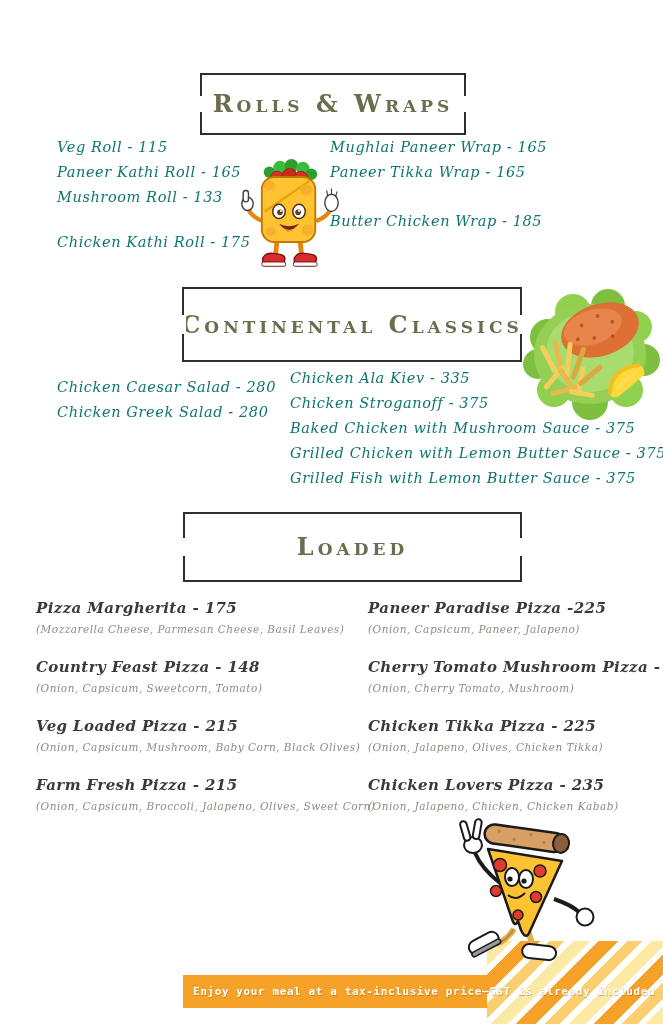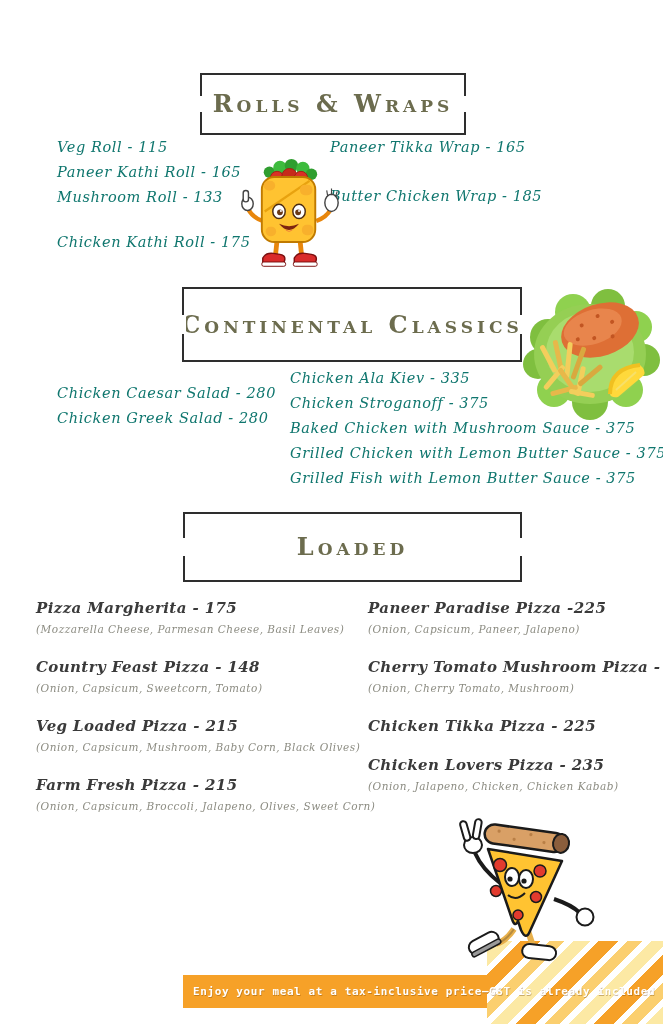--- a/index.html
+++ b/index.html
@@ -15,21 +15,21 @@
                  color:#6c6c4e;letter-spacing:4px;font-size:24px;line-height:1;white-space:nowrap;}
   .box-rolls{left:200px;top:73px;width:262px;height:58px;}
   .box-continental{left:182px;top:287px;width:336px;height:71px;}
   .box-pizza{left:183px;top:512px;width:335px;height:66px;}
 
   
   .menu-col{position:absolute;font-style:italic;color:#0f766e;font-size:14.5px;letter-spacing:0.6px;}
   .menu-col .item{line-height:25px;white-space:nowrap;}
   .gap-20{margin-top:20px;}
   .gap-24{margin-top:24px;}
-  .gap-15{margin-top:15px;}
+  .gap-15{margin-top:9px;}
 
   .col-rolls-left{left:57px;top:135px;}
   .col-rolls-right{left:330px;top:135px;}
   .col-cont-left{left:57px;top:366px;}
   .col-cont-right{left:290px;top:366px;}
 
   
   .pizza-col{position:absolute;font-style:italic;}
   .col-pizza-left{left:36px;top:597px;width:330px;}
   .col-pizza-right{left:368px;top:597px;width:293px;}
@@ -69,20 +69,21 @@
   </div>
 
   <div class="menu-col col-rolls-left">
     <div class="item">Veg Roll - 115</div>
     <div class="item">Paneer Kathi Roll - 165</div>
     <div class="item">Mushroom Roll - 133</div>
     <div class="item gap-20">Chicken Kathi Roll - 175</div>
   </div>
 
   <div class="menu-col col-rolls-right">
+    <div class="item">Mughlai Paneer Wrap - 165</div>
     <div class="item">Paneer Tikka Wrap - 165</div>
     <div class="item gap-24">Butter Chicken Wrap - 185</div>
   </div>
 
   <svg class="img-abs wrap-mascot" width="105" height="135" viewBox="0 0 110 140">
     <g>
       <path d="M42 102 L40 121" stroke="#E8860C" stroke-width="5" fill="none"></path>
       <path d="M66 102 L68 121" stroke="#E8860C" stroke-width="5" fill="none"></path>
       <path d="M27 121 q3 -6 11 -5 l7 1 q6 1 5 6 l-1 3 l-22 1 z" fill="#D92B2B" stroke="#7A1010" stroke-width="1.5"></path>
       <rect x="26" y="125" width="25" height="4.5" rx="2" fill="#ffffff" stroke="#7A1010" stroke-width="1"></rect>
@@ -218,20 +219,21 @@
     <div class="pizza-block">
       <div class="pizza-name">Paneer Paradise Pizza -225</div>
       <div class="pizza-ingredients">(Onion, Capsicum, Paneer, Jalapeno)</div>
     </div>
     <div class="pizza-block">
       <div class="pizza-name">Cherry Tomato Mushroom Pizza - 195</div>
       <div class="pizza-ingredients">(Onion, Cherry Tomato, Mushroom)</div>
     </div>
     <div class="pizza-block">
       <div class="pizza-name">Chicken Tikka Pizza - 225</div>
+      <div class="pizza-ingredients">(Onion, Jalapeno, Olives, Chicken Tikka)</div>
     </div>
     <div class="pizza-block">
       <div class="pizza-name">Chicken Lovers Pizza - 235</div>
       <div class="pizza-ingredients">(Onion, Jalapeno, Chicken, Chicken Kabab)</div>
     </div>
   </div>
 
   <svg class="img-abs pizza-mascot" width="170" height="150" viewBox="0 0 170 150">
     <g>
       <path d="M62 70 Q44 56 37 40" stroke="#1b1b1b" stroke-width="4" fill="none"></path>

